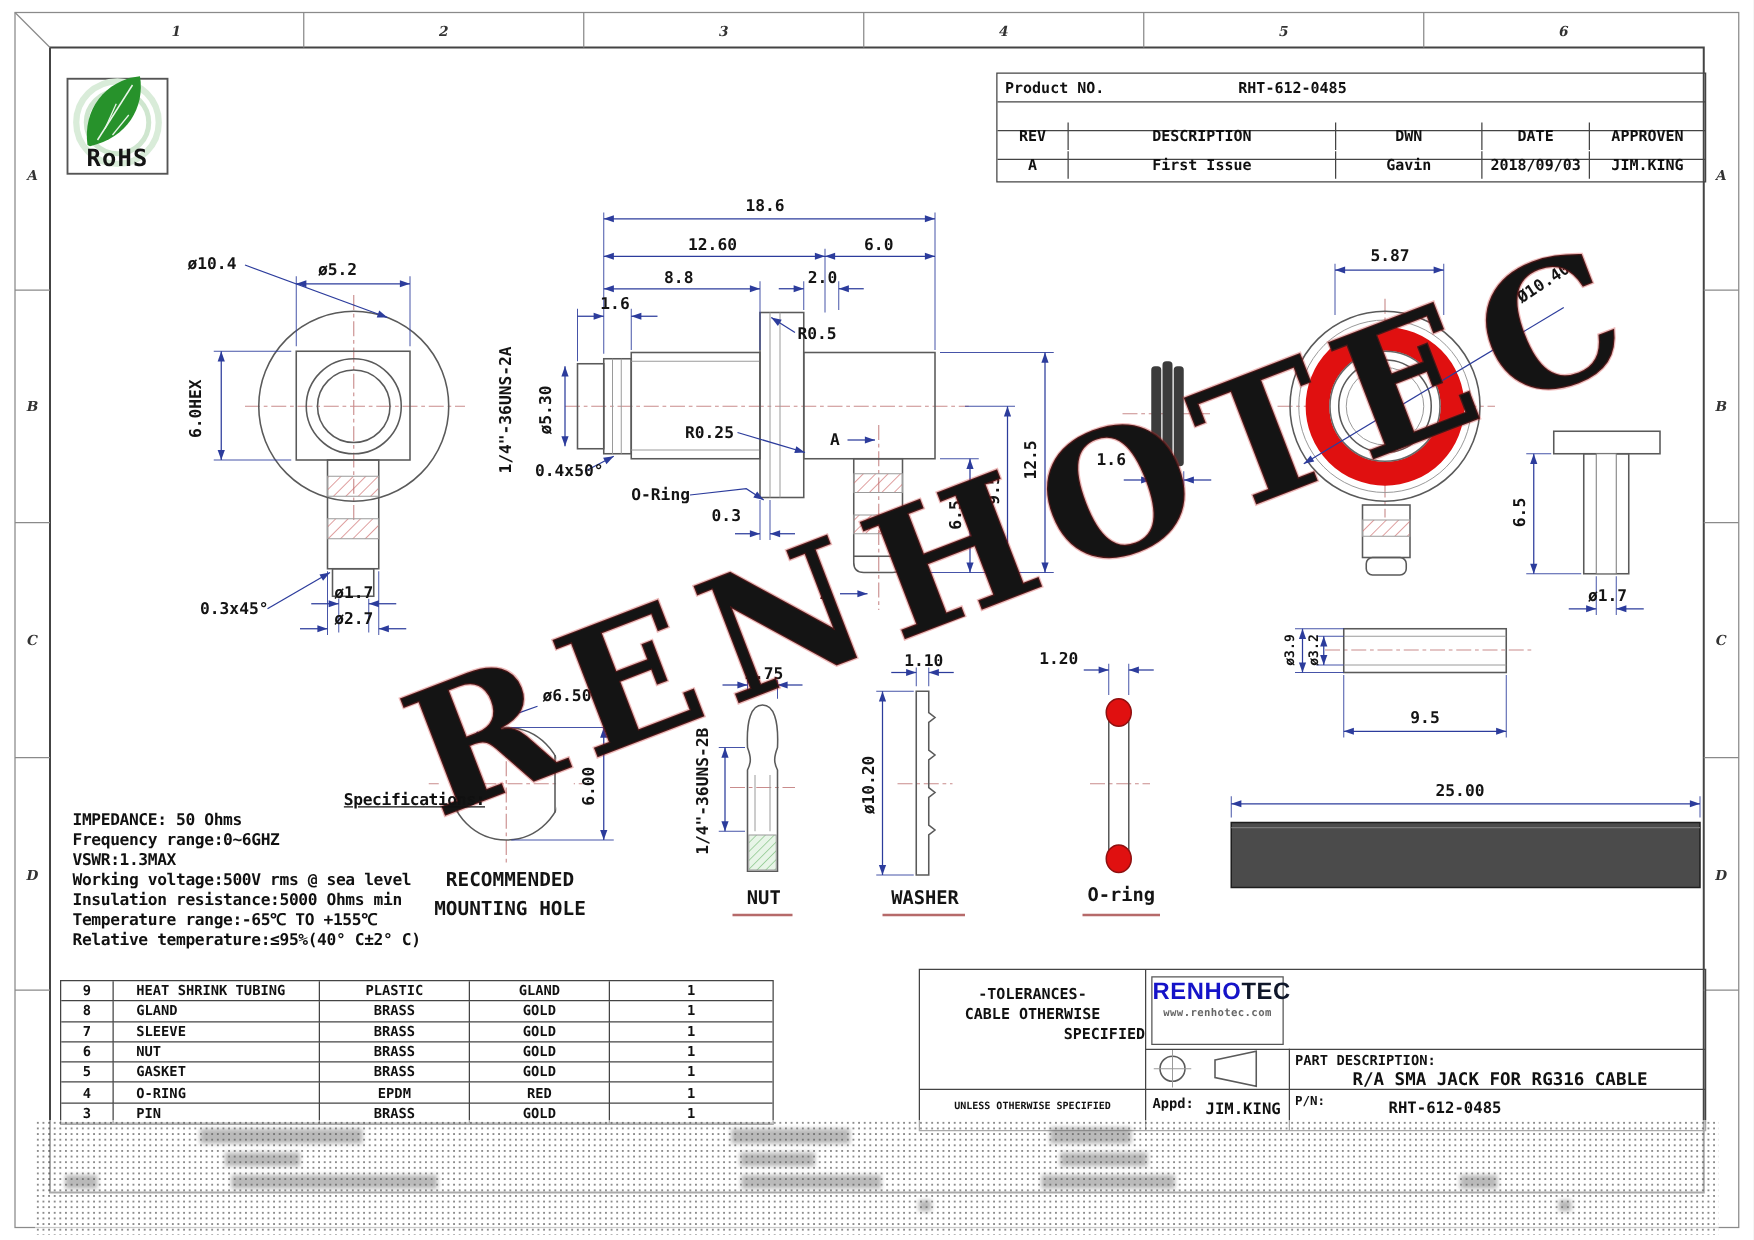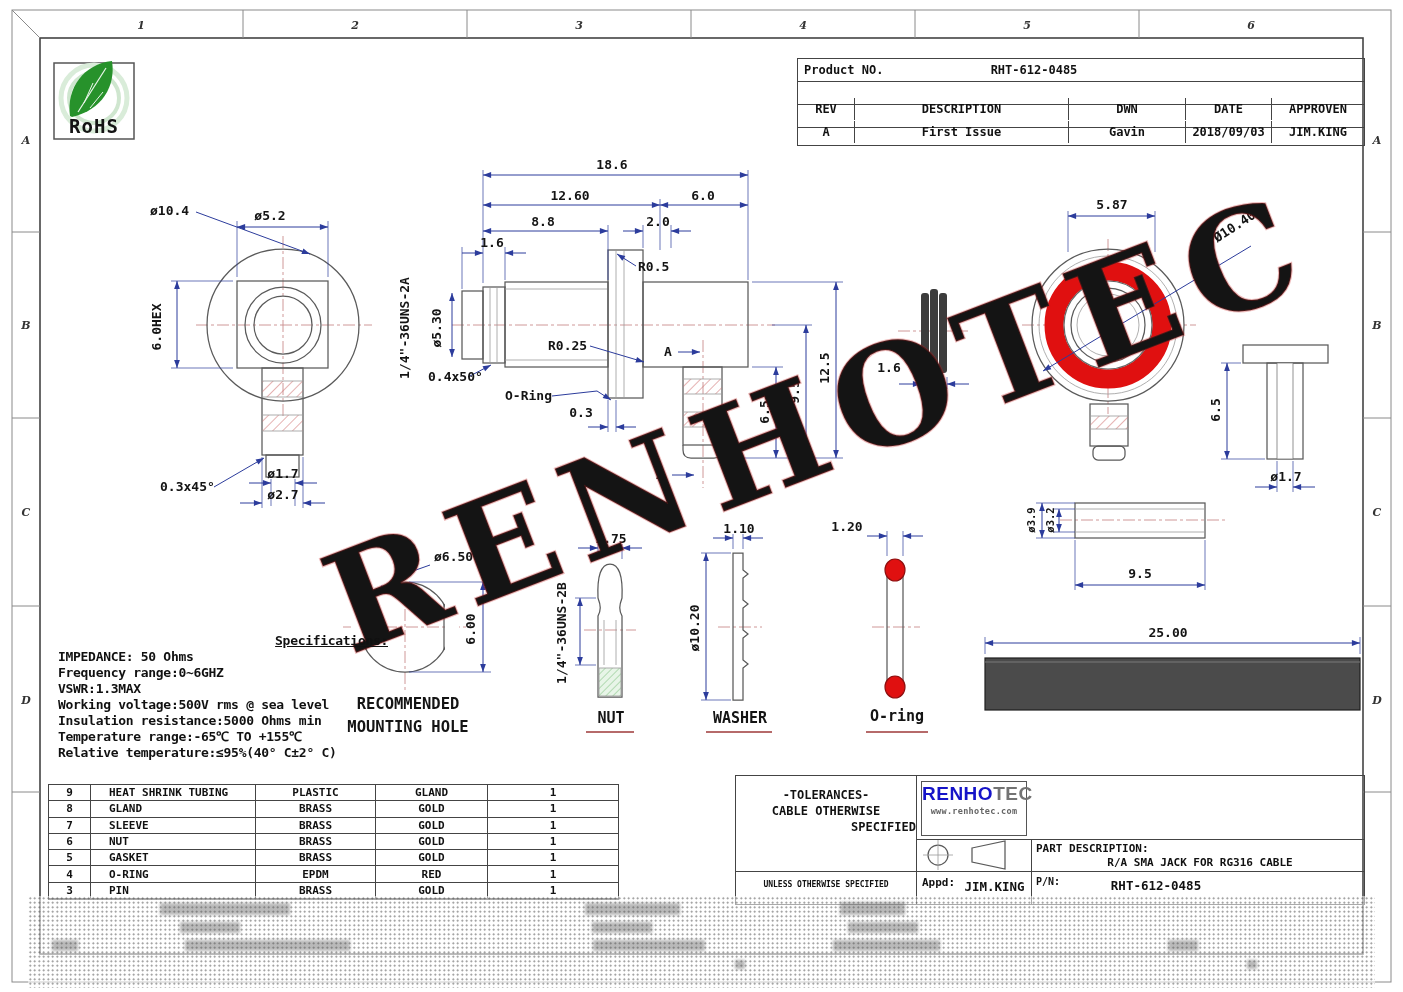--- a/index.html
+++ b/index.html
@@ -475,26 +475,26 @@
   <div class="ln" style="left:295px;top:63px;width:1px;height:65px;"></div>
   <div class="ln" style="left:180px;top:63px;width:448px;height:1px;"></div>
   <div class="ln" style="left:0;top:95px;width:628px;height:1px;"></div>
 
   <div class="ftxt tolc" style="left:0;top:12px;">-TOLERANCES-</div>
   <div class="ftxt tolc" style="left:0;top:28px;">CABLE OTHERWISE</div>
   <div class="ftxt tolc" style="left:0;top:44px;text-align:right;">SPECIFIED</div>
   <div class="ftxt tolc" style="left:0;top:104px;font-size:8px;">UNLESS OTHERWISE SPECIFIED</div>
 
   <div class="logobox" style="left:185px;top:5px;width:104px;height:53px;">
-    <div class="logotext"><span style="color:#1513c8">RENHO</span><span style="color:#737373">TEC</span></div>
+    <div class="logotext"><span style="color:#1513c8">RENHO</span><span style="color:#0f172a">TEC</span></div>
     <div class="logourl">www.renhotec.com</div>
   </div>
 
   <div class="ftxt" style="left:300px;top:66px;font-size:11px;">PART DESCRIPTION:</div>
-  <div class="ftxt" style="left:300px;top:80px;width:328px;text-align:center;font-size:11px;">R/A SMA JACK FOR RG316 CABLE</div>
+  <div class="ftxt" style="left:300px;top:80px;width:328px;text-align:center;font-size:14px;">R/A SMA JACK FOR RG316 CABLE</div>
 
   <div class="ftxt" style="left:186px;top:100px;font-size:11px;">Appd:</div>
   <div class="ftxt" style="left:222px;top:103px;width:73px;text-align:center;font-size:12.5px;">JIM.KING</div>
   <div class="ftxt" style="left:300px;top:100px;font-size:10px;">P/N:</div>
   <div class="ftxt" style="left:345px;top:102px;width:150px;text-align:center;font-size:12.5px;">RHT-612-0485</div>
 </div>
 
 <div class="halftone" style="left:28px;top:896px;width:1347px;height:92px;">
   <div class="ghost" style="left:132px;top:7px;width:130px;height:12px;"></div>
   <div class="ghost" style="left:557px;top:7px;width:95px;height:12px;"></div>

